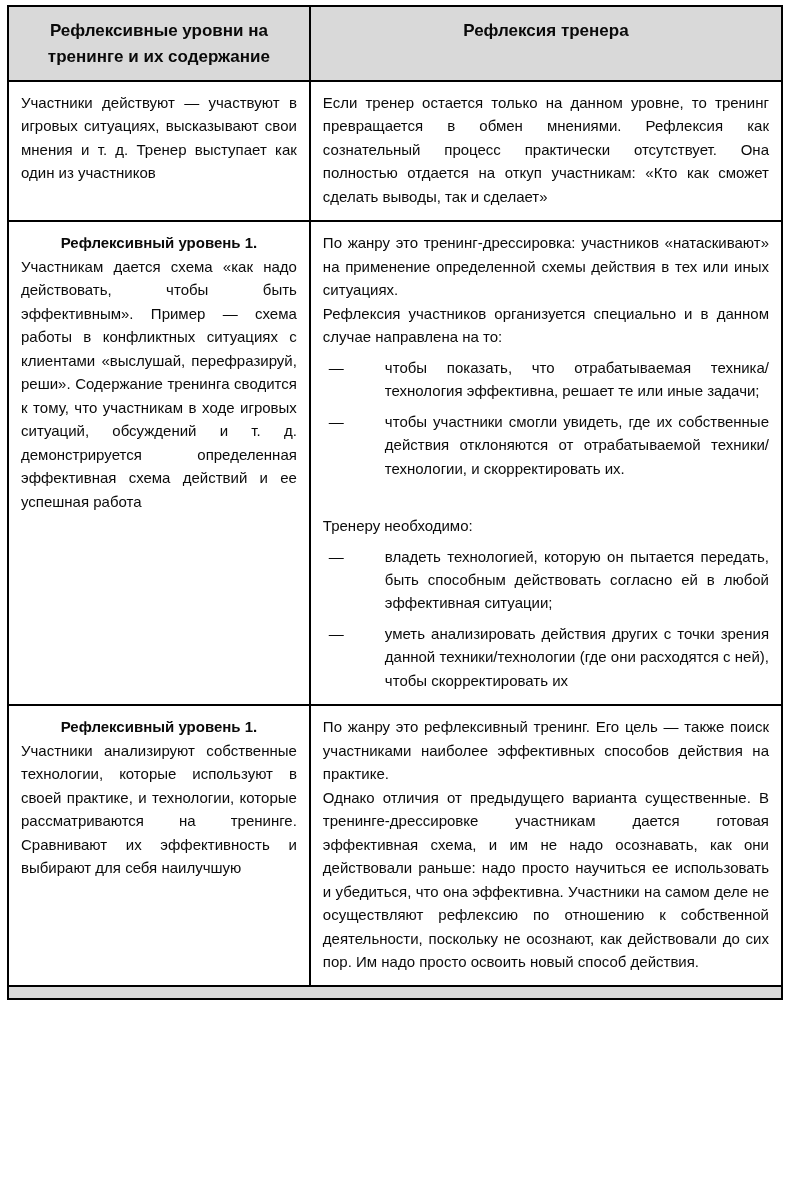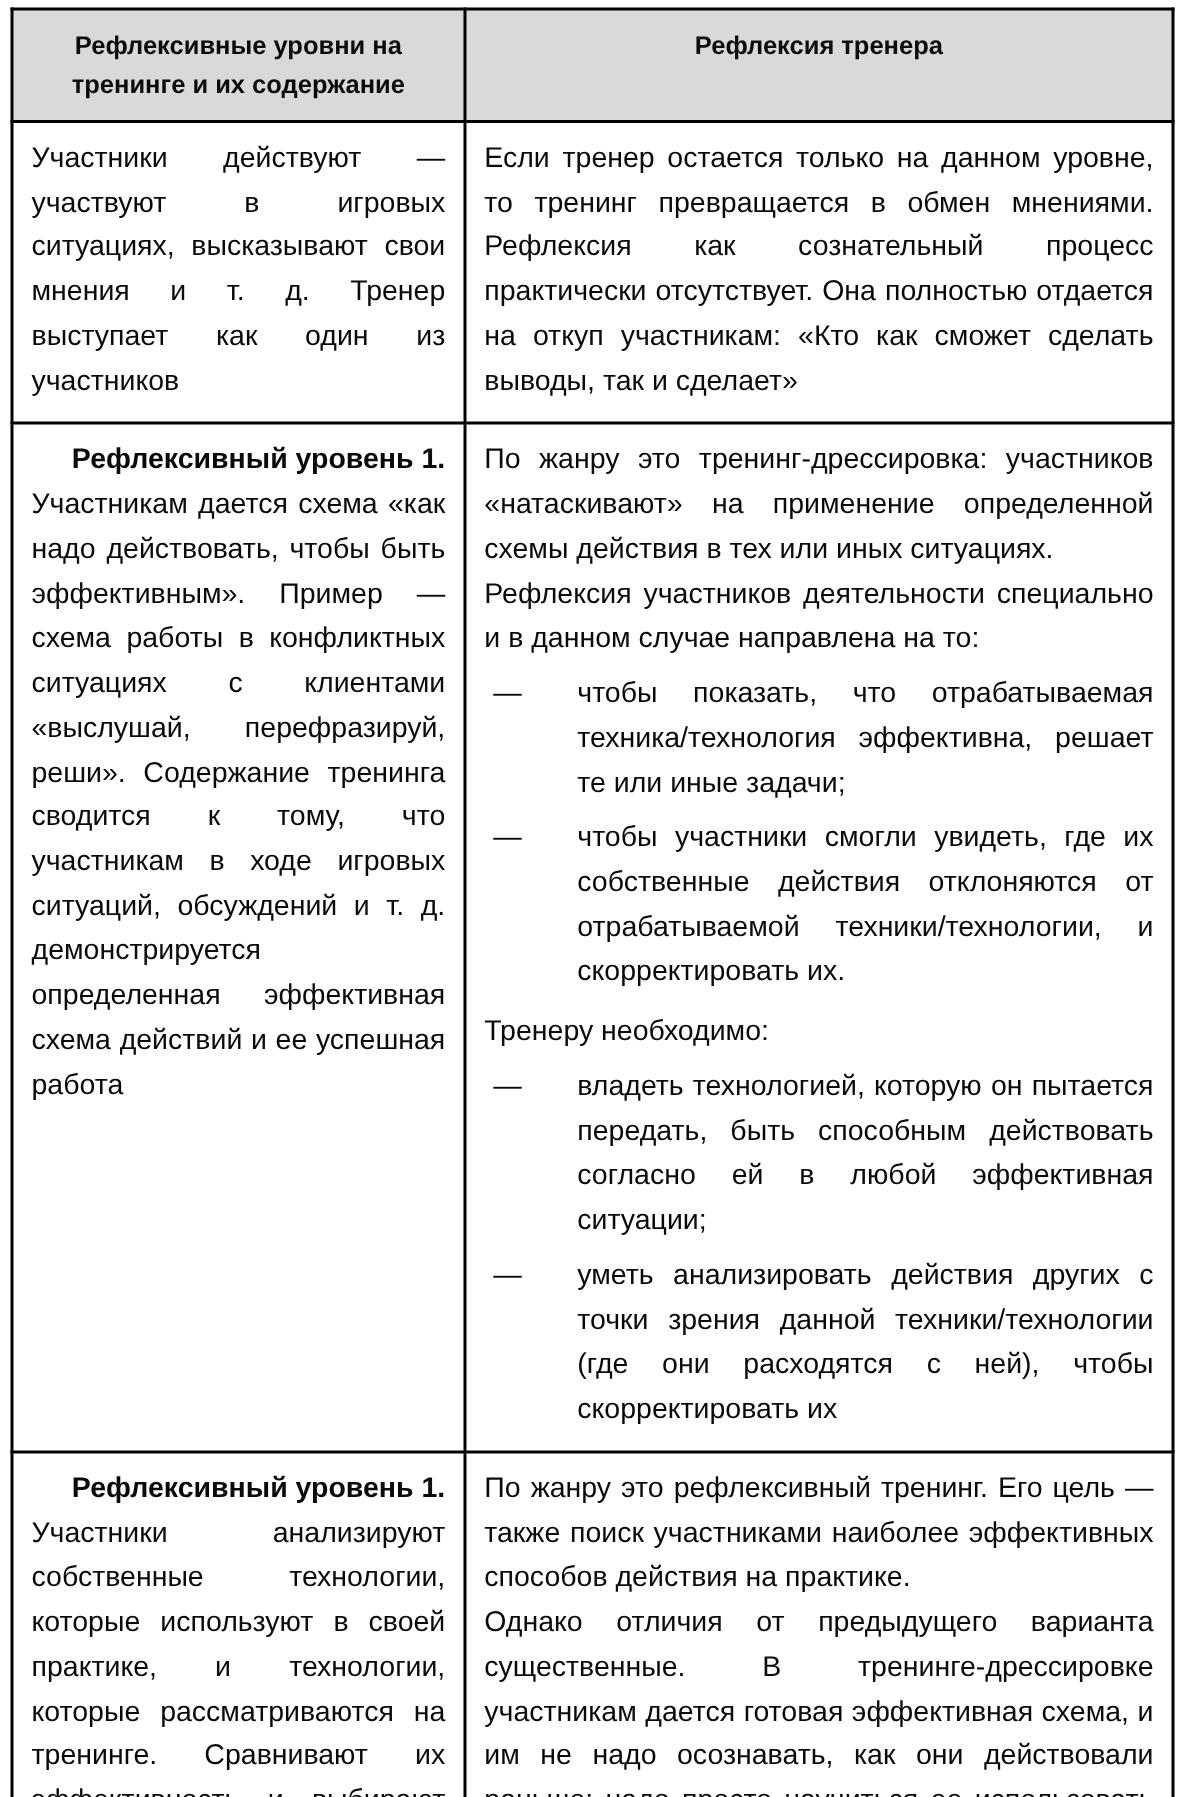--- a/index.html
+++ b/index.html
@@ -29,46 +29,46 @@
   th{
     background:var(--header-bg);
     font-size:17px;
     font-weight:bold;
     text-align:center;
     padding:11px 10px;
     line-height:1.5;
   }
   td{
     padding:9px 12px 12px 12px;
-    font-size:19px;
+    font-size:15px;
     line-height:1.565;
     text-align:justify;
     hyphens:auto;
     -webkit-hyphens:auto;
   }
   .cell-title{
     font-weight:bold;
-    text-align:right;
+    text-align:center;
   }
   .para{margin:0;}
   .li{
     display:flex;
     margin-top:7px;
     padding-left:6px;
   }
   .li .dash{
     flex:0 0 24px;
   }
   .li .li-text{
     flex:1 1 auto;
     text-align:justify;
     margin-left:32px;
   }
   .sec-label{
-    margin-top:10px;
+    margin-top:34px;
   }
   tfoot td.strip{
     background:var(--header-bg);
     height:13px;
     padding:0;
   }
 </style>
 </head>
 <body>
 
@@ -94,21 +94,21 @@
         </td>
       </tr>
 
       <tr>
         <td>
           <p class="cell-title">Рефлексивный уровень 1.</p>
           <p class="para">Участникам дается схема «как надо действовать, чтобы быть эффективным». Пример — схема работы в конфликтных ситуациях с клиентами «выслушай, перефразируй, реши». Содержание тренинга сводится к тому, что участникам в ходе игровых ситуаций, обсуждений и т. д. демонстрируется определенная эффективная схема действий и ее успешная работа</p>
         </td>
         <td>
           <p class="para">По жанру это тренинг-дрессировка: участников «натаскивают» на применение определенной схемы действия в тех или иных ситуациях.</p>
-          <p class="para">Рефлексия участников деятельности специально и в данном случае направлена на то:</p>
+          <p class="para">Рефлексия участников организуется специально и в данном случае направлена на то:</p>
           <div class="li">
             <span class="dash">—</span>
             <span class="li-text">чтобы показать, что отрабатываемая техника/технология эффективна, решает те или иные задачи;</span>
           </div>
           <div class="li">
             <span class="dash">—</span>
             <span class="li-text">чтобы участники смогли увидеть, где их собственные действия отклоняются от отрабатываемой техники/технологии, и скорректировать их.</span>
           </div>
           <p class="para sec-label">Тренеру необходимо:</p>
           <div class="li">

